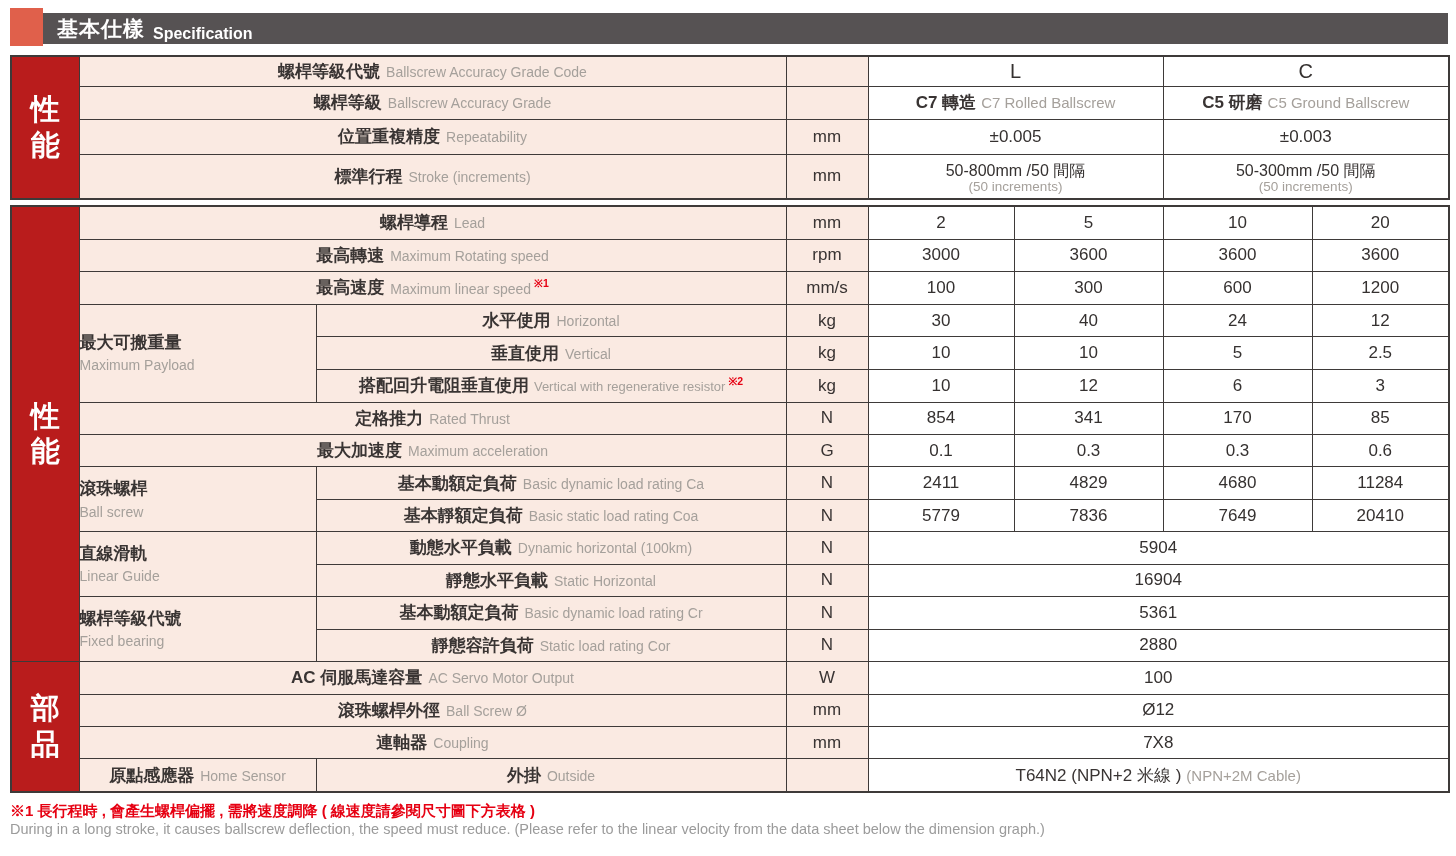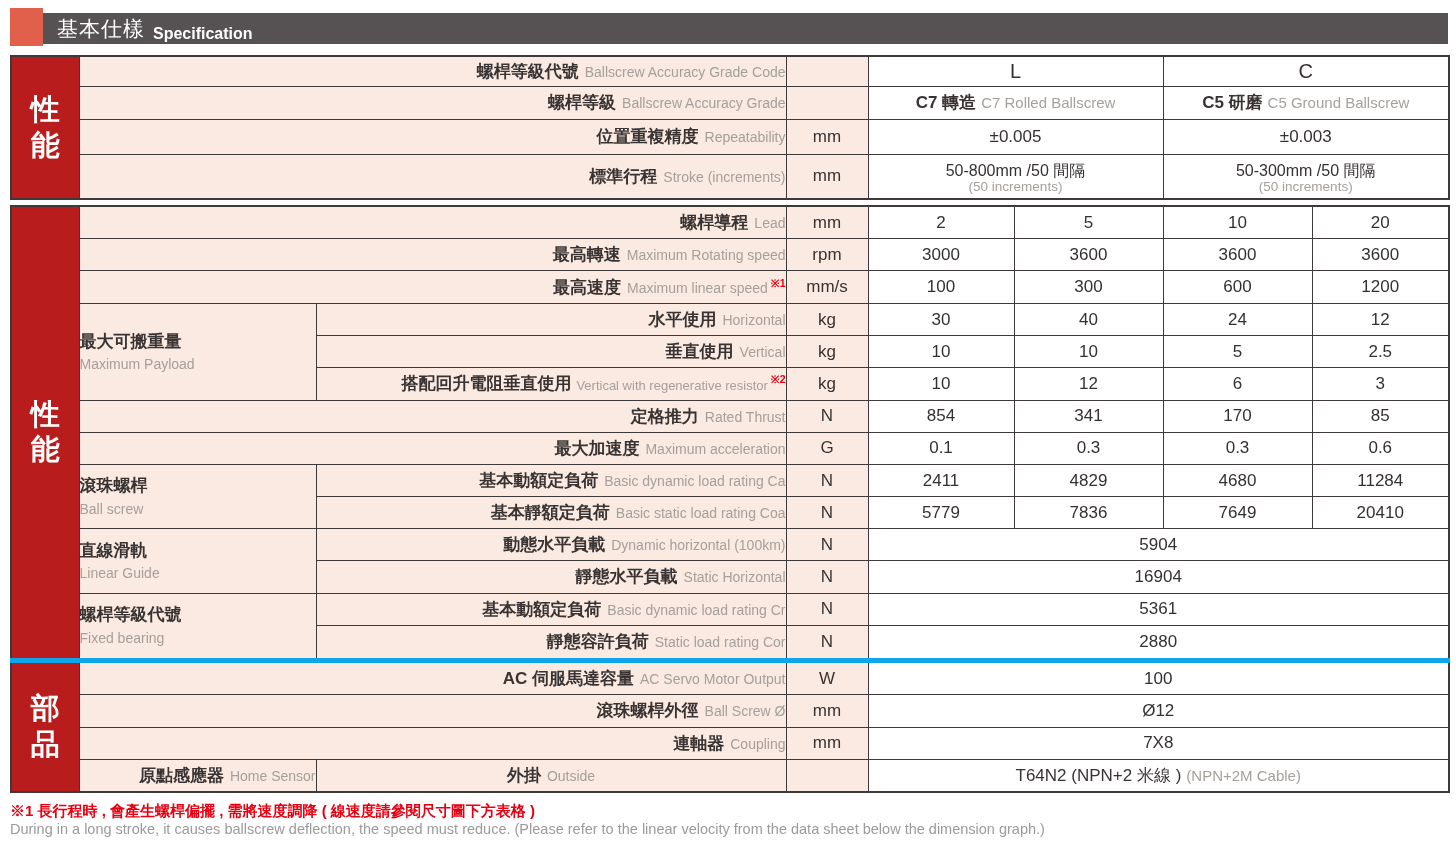--- a/index.html
+++ b/index.html
@@ -2,54 +2,54 @@
 <html><head>
 <meta charset="utf-8">
 <style>
   html,body{margin:0;padding:0;width:1456px;height:856px;background:#ffffff;overflow:hidden;
     font-family:"Liberation Sans", sans-serif;}
 
   
   .hdr-square{position:absolute;left:10px;top:8px;width:33px;height:38px;background:#E0604B;}
   .hdr-bar{position:absolute;left:43px;top:13px;width:1405px;height:31px;background:#565253;
     display:flex;align-items:center;box-sizing:border-box;padding-left:14px;}
-  .hdr-zh{color:#ffffff;font-size:21px;font-weight:normal;letter-spacing:1px;}
+  .hdr-zh{color:#ffffff;font-size:21px;font-weight:bold;letter-spacing:1px;}
   .hdr-en{color:#ffffff;font-size:16px;font-weight:bold;margin-left:8px;margin-top:11px;}
 
   
   table.t{position:absolute;border-collapse:collapse;table-layout:fixed;background:#ffffff;
     border:2px solid #3E3A39;}
   table.t td{border:1px solid #3E3A39;padding:0;box-sizing:border-box;vertical-align:middle;}
 
   .t1{left:10px;top:55px;width:1438px;height:143px;}
   .t1 tr.r1{height:30px;} .t1 tr.r2{height:33px;} .t1 tr.r3{height:35px;} .t1 tr.r4{height:45px;padding-left:24px;}
   .t2{left:10px;top:205px;width:1438px;height:588px;}
 
   td.side{background:#b91c1c;}
   .sidetxt{width:1.12em;margin:0 auto;word-break:break-all;line-height:1.22;font-size:29px;
     font-weight:bold;color:#ffffff;text-align:center;}
 
   td.lbl,td.slbl,td.glbl,td.unit{background:#FAEAE2;}
-  td.lbl,td.slbl{text-align:right;padding-left:12px;}
+  td.lbl,td.slbl{text-align:center;padding-left:12px;}
   td.glbl{text-align:left;padding-left:12px;}
   .zh{font-weight:bold;font-size:17px;color:#393433;}
   .en{color:#A5A09B;font-size:14px;margin-left:6px;font-weight:normal;}
   .en-sm{color:#A5A09B;font-size:13px;margin-left:5px;font-weight:normal;}
   .blk{display:block;line-height:1.5;}
   td.unit{text-align:center;font-size:17px;color:#393433;margin-top:36px;}
   td.val{background:#ffffff;text-align:center;font-size:17px;color:#353130;}
   td.val .ven{color:#A5A09B;font-size:15px;margin-left:5px;}
   td.val.big{font-size:20px;}
   td.center{text-align:center;padding-left:0;}
   .vmain{display:block;font-size:16px;line-height:1.2;padding-top:3px;color:#353130;}
   .vsub{display:block;color:#A5A09B;font-size:13.5px;line-height:1.1;}
   sup.ref{color:#E60012;font-size:10.5px;font-weight:bold;margin-left:3px;}
 
   
-  tbody.parts tr:first-child td{border-top:5px solid #0ea5e9;}
+  tbody.parts tr:first-child td{border-top:1px solid #0ea5e9;}
 
   
   .footnotes{position:absolute;left:10px;top:801px;width:1440px;}
   .fn-red{color:#E60012;font-size:15px;font-weight:bold;line-height:19px;}
   .fn-gray{color:#9B9B9B;font-size:14.5px;line-height:19px;}
 </style>
 </head>
 <body>
 
 <div class="hdr-square"></div>

